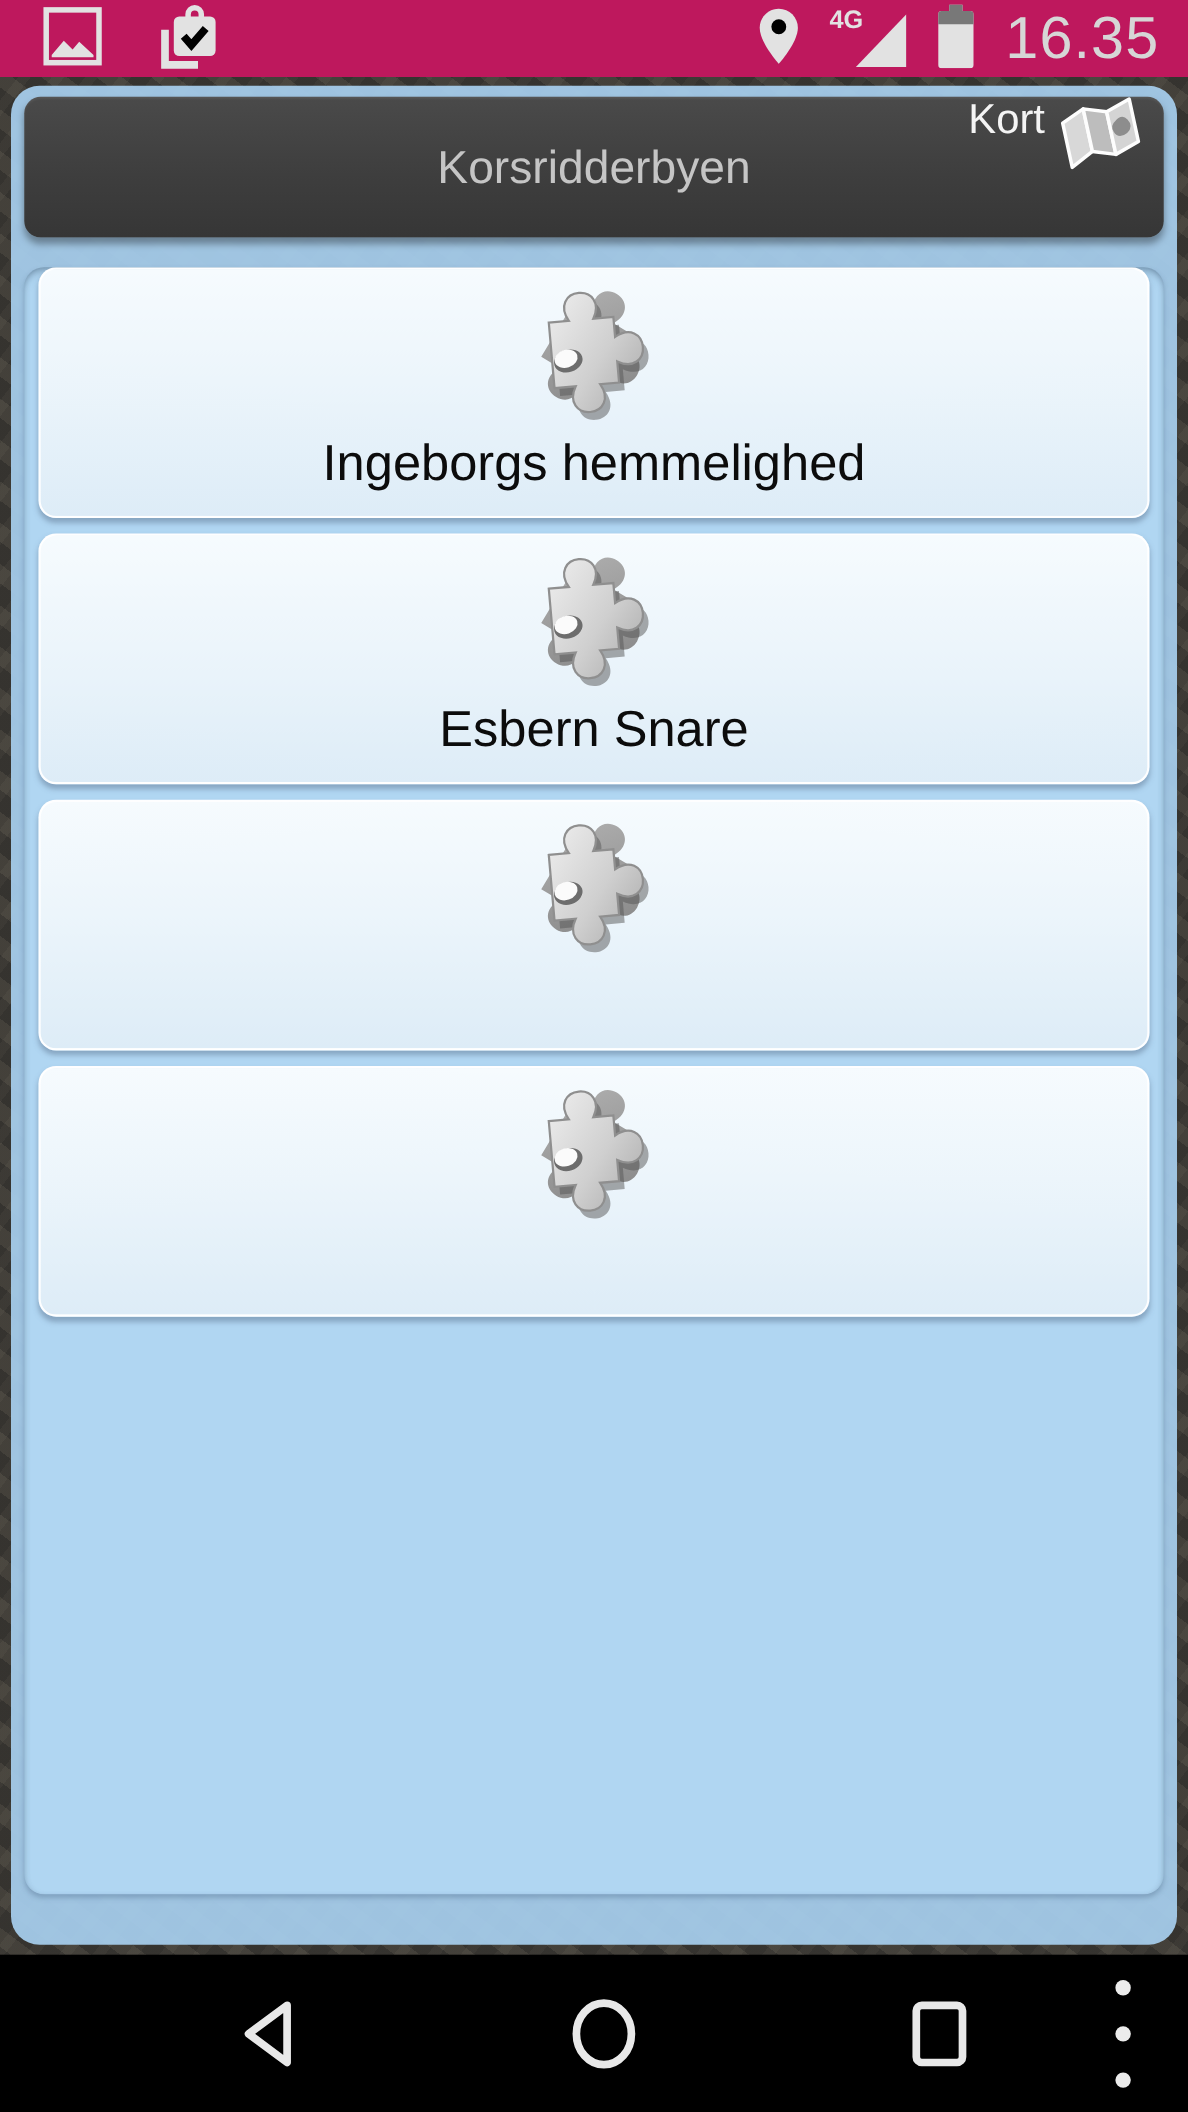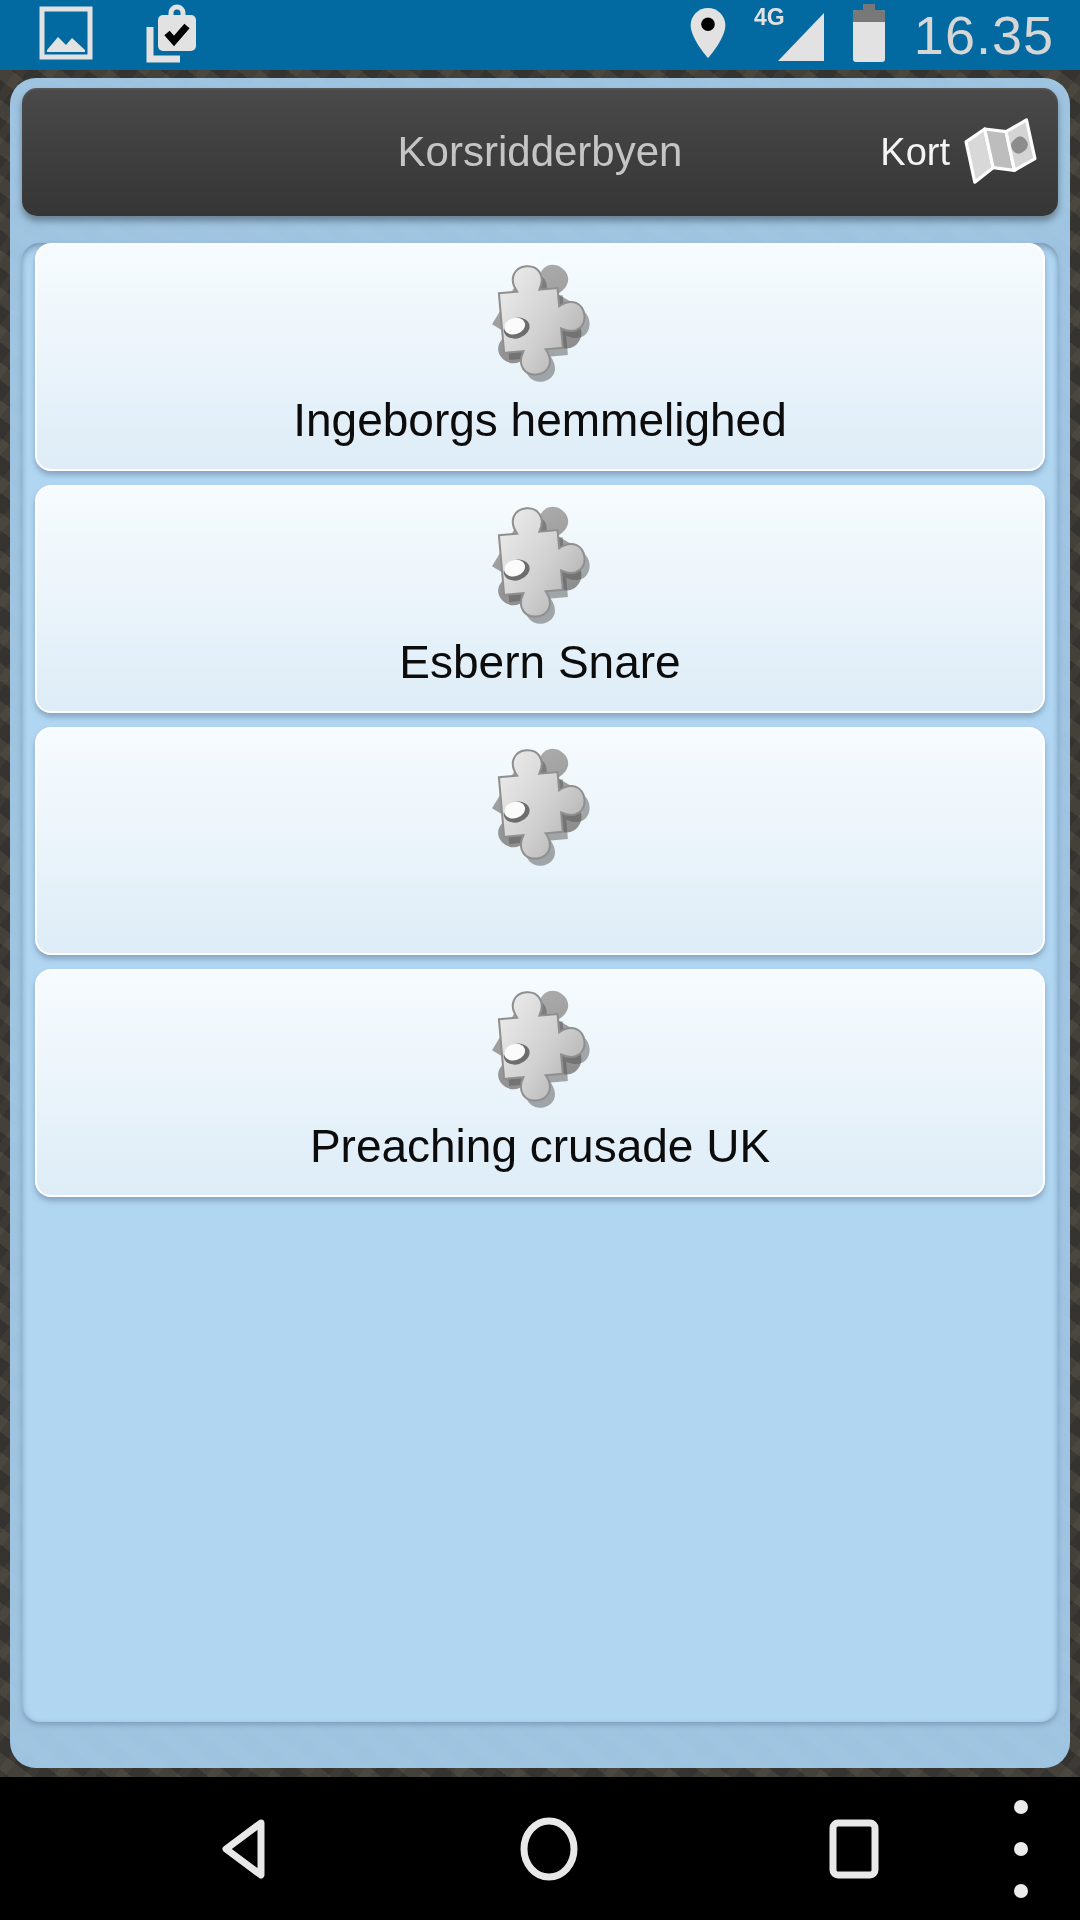--- a/index.html
+++ b/index.html
@@ -11,21 +11,21 @@
     background-image:
       radial-gradient(closest-side at 18% 30%, rgba(96,92,78,.55), rgba(0,0,0,0) 70%),
       radial-gradient(closest-side at 85% 70%, rgba(88,90,80,.45), rgba(0,0,0,0) 70%),
       repeating-linear-gradient(37deg, rgba(78,74,66,.55) 0 14px, rgba(52,50,46,.55) 14px 30px),
       repeating-linear-gradient(-52deg, rgba(90,86,76,.35) 0 9px, rgba(46,44,40,.35) 9px 24px);
   }
 
   
   .status-bar {
     position:absolute; top:0; left:0; width:1080px; height:70px;
-    background:#0369a1; display:flex; align-items:center;
+    background:#be185d; display:flex; align-items:center;
     z-index:30;
   }
   .sb-left { display:flex; align-items:center; gap:44px; margin-left:38px; }
   .sb-right { display:flex; align-items:center; gap:26px; margin-left:auto; margin-right:26px; }
   .sb-time { font-size:54px; color:#d6d6d6; letter-spacing:1px; }
 
   
   .app-frame {
     position:absolute; left:10px; top:78px; width:1060px; height:1690px;
     border-radius:26px;
@@ -39,22 +39,22 @@
     border-radius:15px;
     background:linear-gradient(180deg,#4a4a4a 0%,#3e3e3e 55%,#363636 100%);
     box-shadow:0 5px 7px rgba(0,0,0,.35), inset 0 2px 2px rgba(255,255,255,.07);
     display:flex; align-items:center; justify-content:center;
   }
   .app-title {
     font-size:42px; color:#c5c5c5; font-weight:400;
   }
   .map-button {
     position:absolute; right:14px; top:0; height:100%;
-    display:flex; align-items:center; gap:12px;
-    padding:14px 6px; cursor:pointer;
+    display:flex; gap:12px;
+    padding:0 6px; cursor:pointer;
   }
   .map-button-label { font-size:38px; color:#f4f4f4; }
   .map-button svg { display:block; }
 
   
   .quest-list {
     position:absolute; left:12px; right:12px; top:165px; bottom:46px;
     border-radius:18px;
     background:#b0d6f2;
     box-shadow:
@@ -207,21 +207,20 @@
     <div class="quest-card">
       <svg class="puzzle">
           <use href="#puzzle-sym"></use>
         </svg>
     </div>
 
     <div class="quest-card">
       <svg class="puzzle">
           <use href="#puzzle-sym"></use>
         </svg>
-      <div class="quest-label">Preaching crusade UK</div>
     </div>
 
   </div>
 </div>
 
 <div class="nav-bar">
   <div class="nav-btn nav-back">
     <svg width="48" height="62" viewBox="0 0 48 62">
       <polygon points="42,5 7,31 42,57" fill="none" stroke="#e8e8e8" stroke-width="7" stroke-linejoin="round"></polygon>
     </svg>

